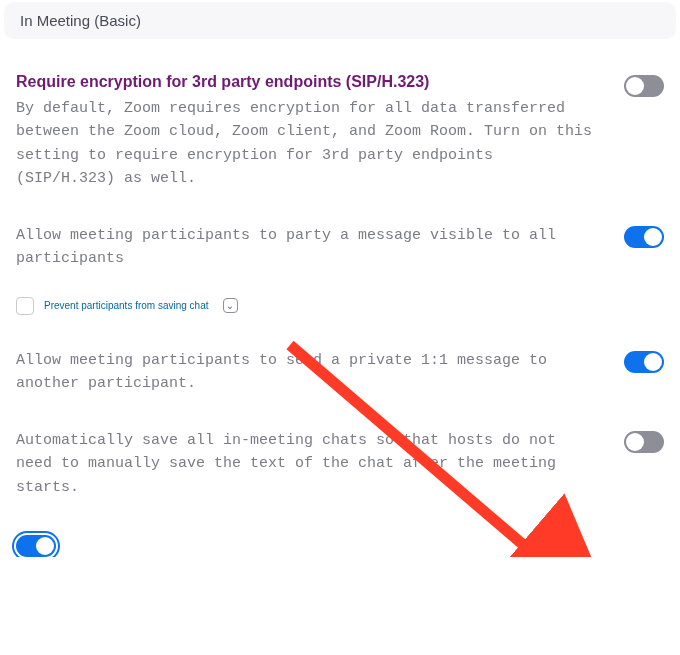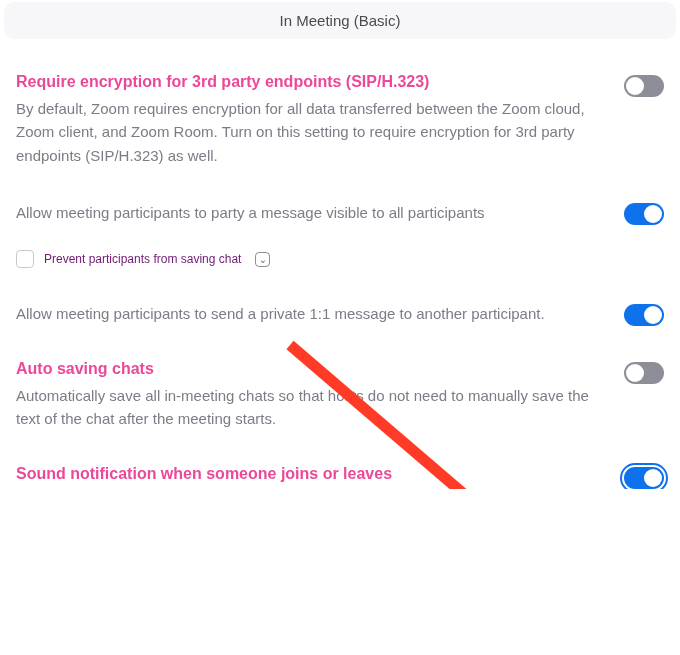--- a/index.html
+++ b/index.html
@@ -12,41 +12,41 @@
     width: 680px;
     position: relative;
   }
   .section-header {
     background: #f7f7fa;
     border-radius: 10px;
     padding: 10px 16px;
     font-size: 15px;
     color: #4a4a55;
     margin: 2px 4px 0 4px;
-    text-align: center;
   }
   .settings-list { padding: 0 16px; }
   .setting {
     display: flex;
     align-items: flex-start;
     justify-content: space-between;
     padding: 34px 0 0 0;
   }
   .setting-body { flex: 1 1 auto; padding-right: 24px; }
   .setting-title {
     font-weight: 700;
     font-size: 16px;
-    color: #ec4899;
+    color: #701a75;
     margin: 0 0 6px 0;
   }
   .setting-desc {
     font-size: 15px;
     line-height: 1.55;
     color: #7c7c87;
     margin: 0;
+    font-family: Liberation Mono, monospace;
   }
   .toggle {
     flex: 0 0 auto;
     width: 40px;
     height: 22px;
     border-radius: 22px;
     position: relative;
     cursor: pointer;
     margin-top: 2px;
   }
@@ -73,22 +73,22 @@
   }
   .checkbox {
     width: 18px;
     height: 18px;
     border: 1px solid #c9c9d1;
     border-radius: 4px;
     background: #fff;
     cursor: pointer;
   }
   .sub-label {
-    font-size: 12px;
-    color: #701a75;
+    font-size: 10px;
+    color: #0369a1;
   }
   .help-badge {
     width: 15px;
     height: 15px;
     border: 1px solid #8e8e98;
     border-radius: 4px;
     font-size: 10px;
     color: #6b6b75;
     display: inline-flex;
     align-items: center;
@@ -140,32 +140,28 @@
     <div class="setting-body">
       <p class="setting-desc">Allow meeting participants to send a private 1:1 message to another participant.</p>
     </div>
     <div class="toggle on">
         <div class="knob"></div>
       </div>
   </div>
 
   <div class="setting">
     <div class="setting-body">
-      <p class="setting-title">Auto saving chats</p>
       <p class="setting-desc">Automatically save all in-meeting chats so that hosts do not need to manually save the text of the chat after the meeting starts.</p>
     </div>
     <div class="toggle off">
         <div class="knob"></div>
       </div>
   </div>
 
   <div class="setting">
-    <div class="setting-body">
-      <p class="setting-title">Sound notification when someone joins or leaves</p>
-    </div>
     <div class="toggle on focused">
         <div class="knob"></div>
       </div>
   </div>
 
 </div>
 
 <svg class="arrow" width="680" height="655">
   <defs>
     <marker id="ah" markerWidth="14" markerHeight="14" refX="10" refY="6" orient="auto">

